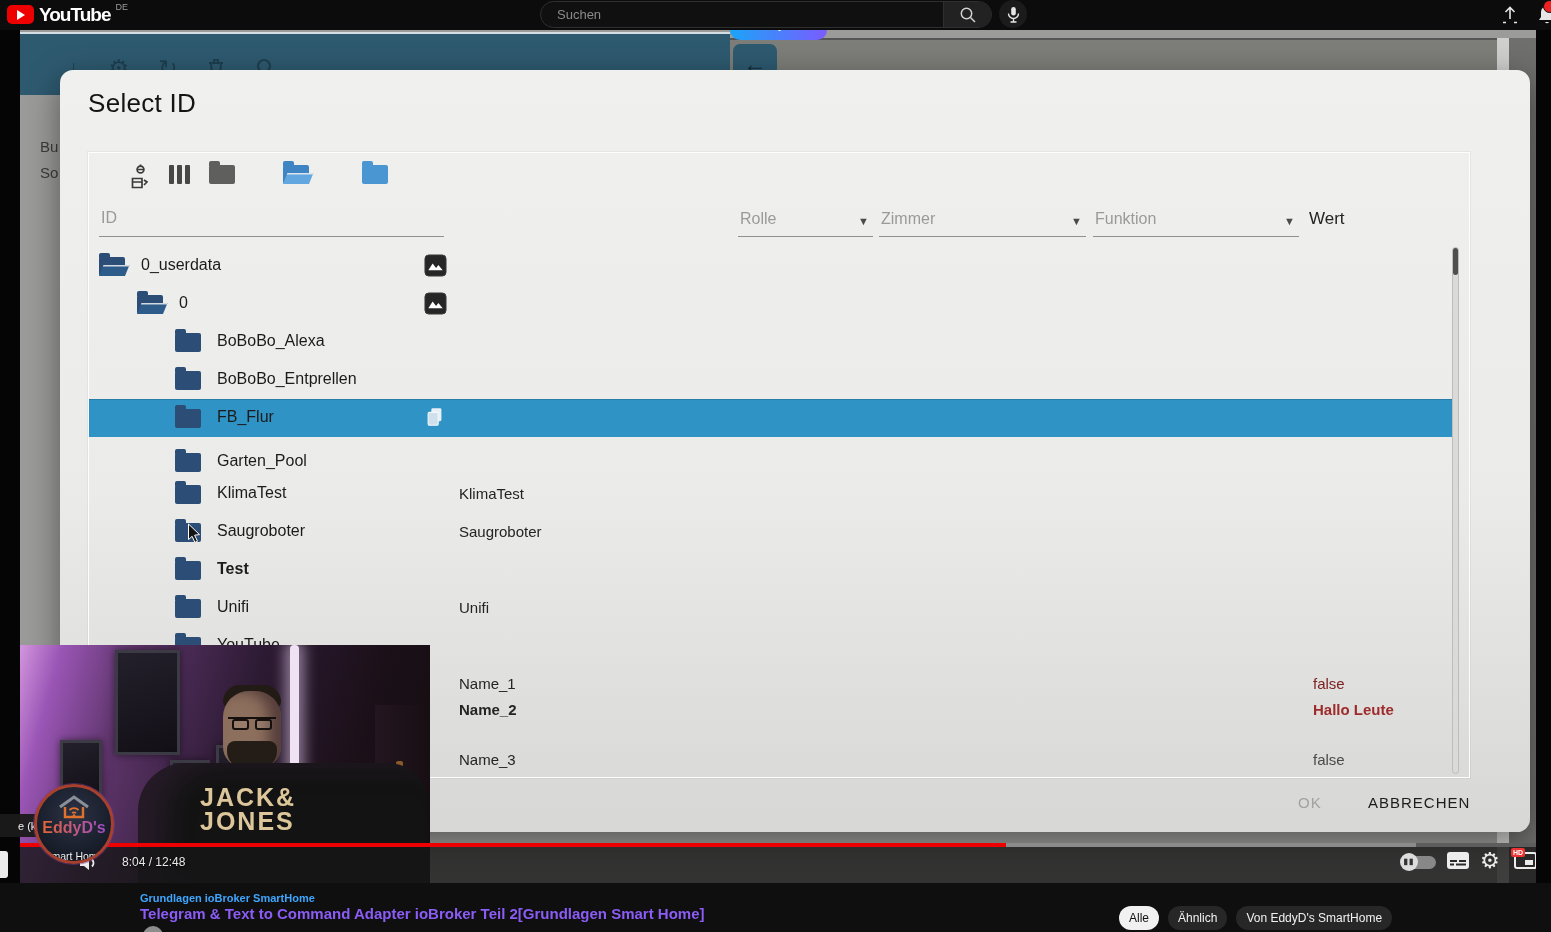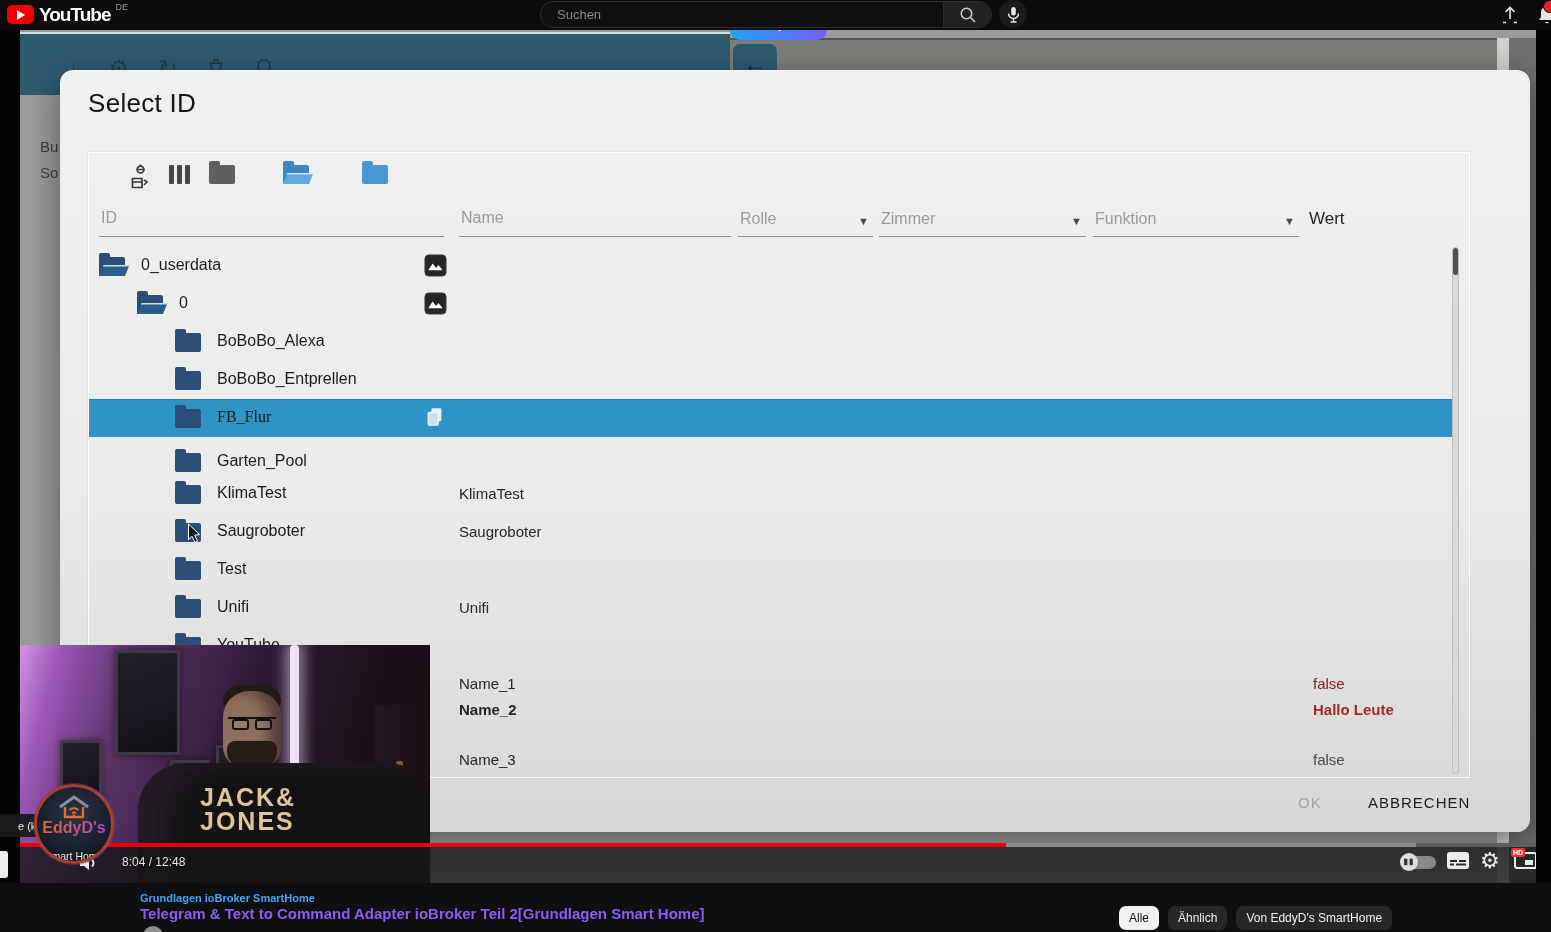--- a/index.html
+++ b/index.html
@@ -101,21 +101,21 @@
 .eddy-logo{position:absolute;left:34px;top:784px;width:80px;height:80px;border-radius:50%;border:3px solid #a8402e;background:radial-gradient(circle at 50% 38%,#2c3345,#161b27 72%);z-index:45;text-align:center;overflow:hidden;box-shadow:0 0 0 1px rgba(120,60,150,.5)}
 .eddy-name{font-size:16px;font-weight:700;background:linear-gradient(90deg,#e8672a,#9a4ad2);-webkit-background-clip:text;background-clip:text;color:transparent;line-height:16px}
 .eddy-sub{font-size:10.5px;color:#f2f2f2;text-shadow:0 1px 2px #000;margin-top:14px}
 
 
 .info-bar{position:absolute;left:0;top:883px;width:1551px;height:49px;background:#0f0f0f;z-index:55}
 .channel-link{position:absolute;left:140px;top:9px;font-size:11px;font-weight:700;color:var(--link)}
 .video-title{position:absolute;left:140px;top:22px;font-size:15px;font-weight:700;color:#8b5cf6;white-space:nowrap}
 .avatar-sliver{position:absolute;left:143px;top:43px;width:20px;height:20px;border-radius:50%;background:#8d8d8d}
 #chips{position:absolute;left:1119px;top:23px;display:flex;gap:9px}
-.chip{height:24px;line-height:24px;padding:0 10px;border-radius:7px;background:#272727;color:#f1f1f1;font-size:12px;font-weight:500;white-space:nowrap}
+.chip{height:24px;line-height:24px;padding:0 10px;border-radius:12px;background:#272727;color:#f1f1f1;font-size:12px;font-weight:500;white-space:nowrap}
 .chip.active{background:#f1f1f1;color:#0f0f0f}
 svg{display:block}
 </style>
 </head>
 <body>
 
 <div id="page">
 
   <div class="video">
 
@@ -168,23 +168,20 @@
             <i></i>
           </span>
         <span class="tb-ico fold" style="left:120px;--fc:#5f5f5d"></span>
         <span class="tb-ico fold open" style="left:164px;--fc:#3f85c4;--front:#62a7e0"></span>
         <span class="tb-ico fold" style="left:212px;--fc:#4a96d2"></span>
 
         
         <div class="field" style="left:10px;width:345px">
           <input class="filter-input" placeholder="ID" style="">
         </div>
-        <div class="field" style="left:370px;width:272px">
-          <input class="filter-input" placeholder="Name" style="">
-        </div>
         <div class="field" style="left:649px;width:135px">
           <span class="lbl">Rolle</span>
           <span class="car">▼</span>
         </div>
         <div class="field" style="left:790px;width:207px">
           <span class="lbl">Zimmer</span>
           <span class="car">▼</span>
         </div>
         <div class="field" style="left:1004px;width:206px">
           <span class="lbl">Funktion</span>
@@ -217,21 +214,21 @@
             <div class="tree-row" style="top: 76px;">
               <span class="fold" style="left: 86px;"></span>
               <span class="row-label" style="left: 128px;">BoBoBo_Alexa</span>
             </div>
             <div class="tree-row" style="top: 114px;">
               <span class="fold" style="left: 86px;"></span>
               <span class="row-label" style="left: 128px;">BoBoBo_Entprellen</span>
             </div>
             <div class="tree-row selected" style="top: 152px;">
               <span class="fold" style="left: 86px;"></span>
-              <span class="row-label" style="left: 128px; font-family: Liberation Serif, serif;">FB_Flur</span>
+              <span class="row-label" style="left: 128px;">FB_Flur</span>
               <span class="row-badge">
                 <svg viewBox="0 0 24 24" width="22" height="22">
                   <rect x="8" y="2.5" width="11" height="14" rx="1.5" fill="#e8f0f6"></rect>
                   <rect x="4.5" y="7" width="11" height="14" rx="1.5" fill="#cfe0ec" stroke="#f2f7fa" stroke-width="1.2"></rect>
                 </svg>
               </span>
             </div>
             <div class="tree-row" style="top: 190px; margin-top: 6px;">
               <span class="fold" style="left: 86px;"></span>
               <span class="row-label" style="left: 128px;">Garten_Pool</span>
@@ -241,21 +238,21 @@
               <span class="row-label" style="left: 128px;">KlimaTest</span>
               <span class="row-name">KlimaTest</span>
             </div>
             <div class="tree-row" style="top: 266px;">
               <span class="fold" style="left: 86px;"></span>
               <span class="row-label" style="left: 128px;">Saugroboter</span>
               <span class="row-name">Saugroboter</span>
             </div>
             <div class="tree-row" style="top: 304px;">
               <span class="fold" style="left: 86px;"></span>
-              <span class="row-label" style="left: 128px;">Test</span>
+              <span class="row-label" style="left: 128px; font-weight: bold;">Test</span>
             </div>
             <div class="tree-row" style="top: 342px;">
               <span class="fold" style="left: 86px;"></span>
               <span class="row-label" style="left: 128px;">Unifi</span>
               <span class="row-name">Unifi</span>
             </div>
             <div class="tree-row" style="top: 380px;">
               <span class="fold open" style="left: 86px;"></span>
               <span class="row-label" style="left: 128px;">YouTube</span>
             </div>

